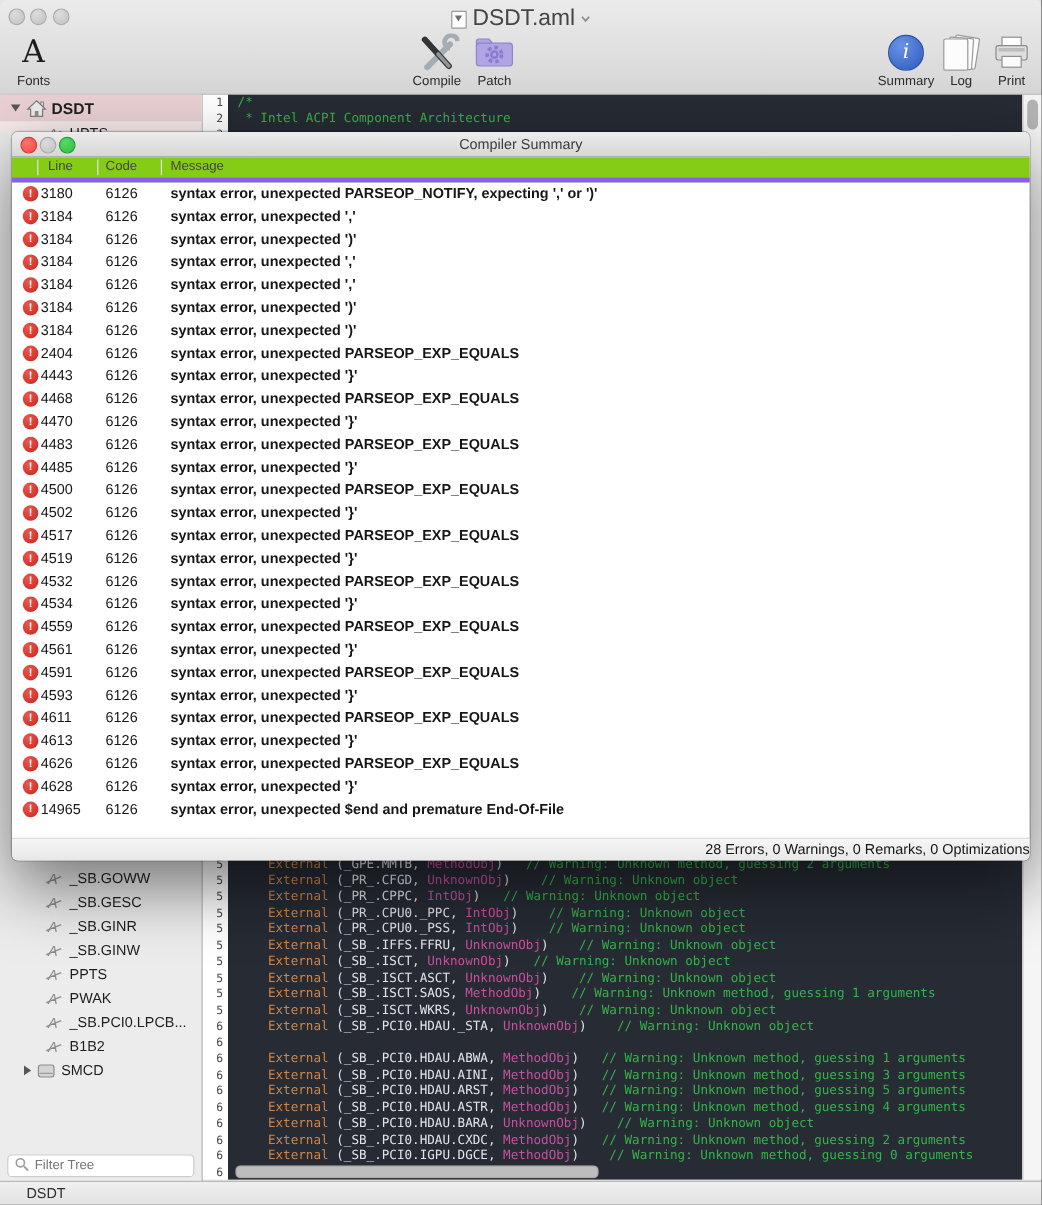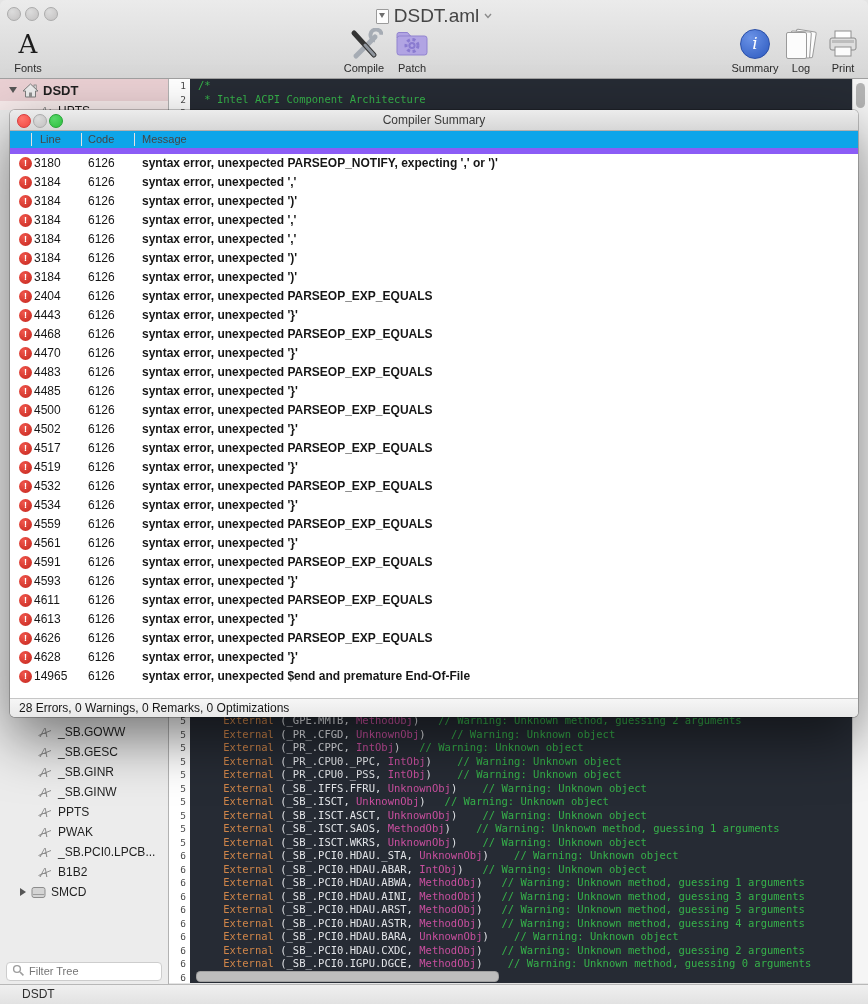--- a/index.html
+++ b/index.html
@@ -76,34 +76,34 @@
   #bottombar{position:absolute;left:0;top:984px;width:868px;height:20px;
        background:linear-gradient(#f0f0f0,#e2e2e2);border-top:1px solid #b8b8b8;box-sizing:border-box;}
   #bottombar .txt{position:absolute;left:22px;top:2px;font-size:12px;color:#2e2e2e;}
   
   #sumwin{position:absolute;left:10px;top:110px;width:848px;height:607px;background:#ffffff;
       border-radius:5px;box-shadow:0 22px 55px rgba(0,0,0,0.5),0 0 0 1px rgba(0,0,0,0.22);z-index:10;}
   #sum-titlebar{position:relative;height:20px;background:linear-gradient(#ececec,#d7d7d7);
       border-bottom:1px solid #b1b1b1;border-radius:5px 5px 0 0;}
   #sum-titlebar .tl{top:4px;}
   #sum-title{position:absolute;left:0;right:0;top:3px;text-align:center;font-size:12px;color:#3a3a3a;}
-  #sum-header{position:relative;height:17px;border-bottom:6px solid #8b5cf6;background:#0ea5e9;text-decoration:underline;}
+  #sum-header{position:relative;height:17px;border-bottom:4px solid #8b5cf6;background:#84cc16;text-decoration:underline;}
   #sum-header .hcell{position:absolute;top:2px;font-size:11px;color:#454545;}
   #sum-header .hsep{position:absolute;top:2px;bottom:2px;width:1px;background:#e2e2e2;}
   #err-rows{position:relative;}
   .err-row{position:relative;height:19px;font-size:12px;color:#161616;}
   .err-icon{position:absolute;left:9px;top:3px;width:13px;height:13px;border-radius:50%;
       background:radial-gradient(circle at 35% 30%,#f0564c,#c3251c);color:#fff;
       font-size:9px;font-weight:bold;text-align:center;line-height:13px;}
   .err-line{position:absolute;left:24px;top:2px;}
   .err-code{position:absolute;left:78px;top:2px;}
   .err-msg{position:absolute;left:132px;top:2px;white-space:nowrap;font-weight:bold;}
   #sum-footer{position:absolute;left:0;right:0;bottom:0;height:19px;
       background:linear-gradient(#f6f6f6,#e8e8e8);border-top:1px solid #c6c6c6;
-      border-radius:0 0 5px 5px;font-size:12px;color:#161616;line-height:19px;padding-left:9px;box-sizing:border-box;}
+      border-radius:0 0 5px 5px;font-size:12px;color:#161616;line-height:19px;padding-left:24px;box-sizing:border-box;text-align:right;}
 </style>
 </head>
 <body>
 
 <div id="stage">
 
   <div id="chrome">
     <span class="tl gray" style="left:7px"></span>
     <span class="tl gray" style="left:25px"></span>
     <span class="tl gray" style="left:44px"></span>
@@ -352,21 +352,20 @@
       <div class="code-row">
         <span class="ln">5</span>
         <pre class="cl"><span class="tk-k">    External</span><span class="tk-p"> (_SB_.ISCT.WKRS, </span><span class="tk-t">UnknownObj</span><span class="tk-p">)    </span><span class="tk-m">// Warning: Unknown object</span></pre>
       </div>
       <div class="code-row">
         <span class="ln">6</span>
         <pre class="cl"><span class="tk-k">    External</span><span class="tk-p"> (_SB_.PCI0.HDAU._STA, </span><span class="tk-t">UnknownObj</span><span class="tk-p">)    </span><span class="tk-m">// Warning: Unknown object</span></pre>
       </div>
       <div class="code-row">
         <span class="ln">6</span>
-        <pre class="cl"><span class="tk-k">    External</span><span class="tk-p"> (_SB_.PCI0.HDAU.ABAR, </span><span class="tk-t">IntObj</span><span class="tk-p">)   </span><span class="tk-m">// Warning: Unknown object</span></pre>
       </div>
       <div class="code-row">
         <span class="ln">6</span>
         <pre class="cl"><span class="tk-k">    External</span><span class="tk-p"> (_SB_.PCI0.HDAU.ABWA, </span><span class="tk-t">MethodObj</span><span class="tk-p">)   </span><span class="tk-m">// Warning: Unknown method, guessing 1 arguments</span></pre>
       </div>
       <div class="code-row">
         <span class="ln">6</span>
         <pre class="cl"><span class="tk-k">    External</span><span class="tk-p"> (_SB_.PCI0.HDAU.AINI, </span><span class="tk-t">MethodObj</span><span class="tk-p">)   </span><span class="tk-m">// Warning: Unknown method, guessing 3 arguments</span></pre>
       </div>
       <div class="code-row">

